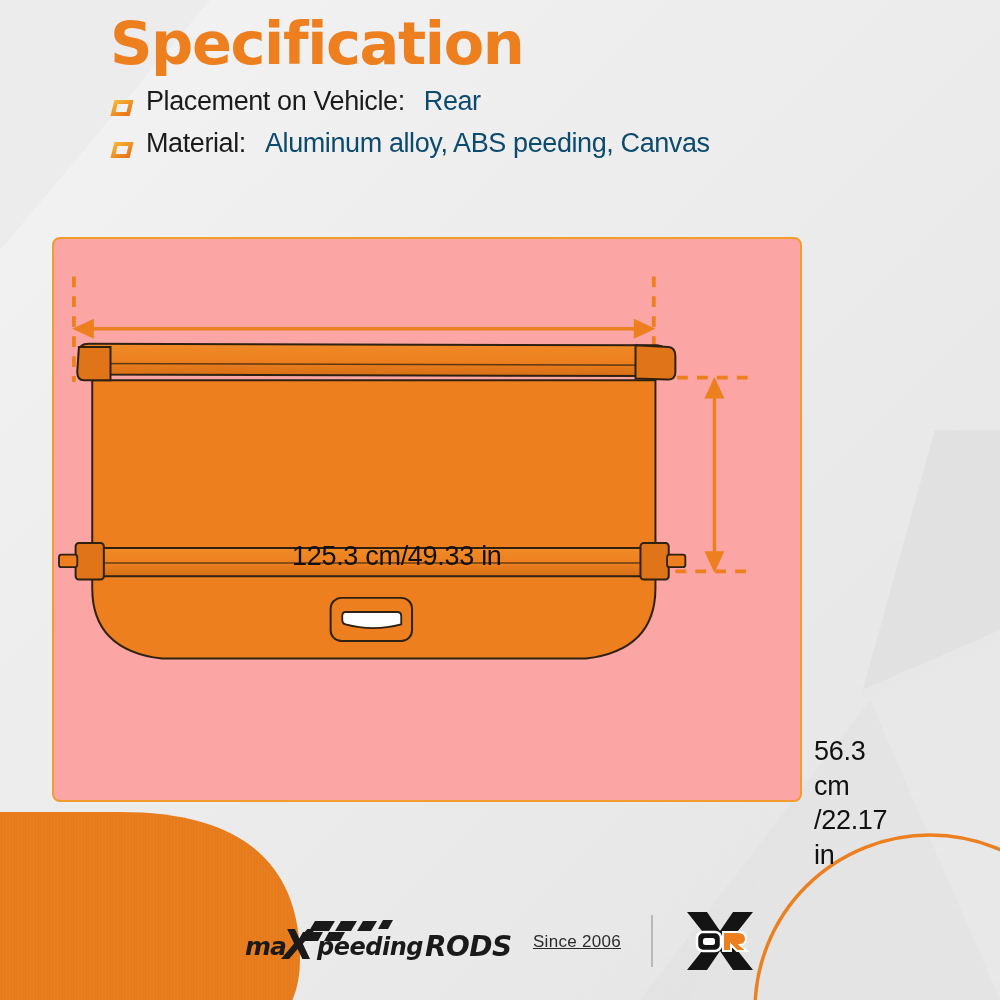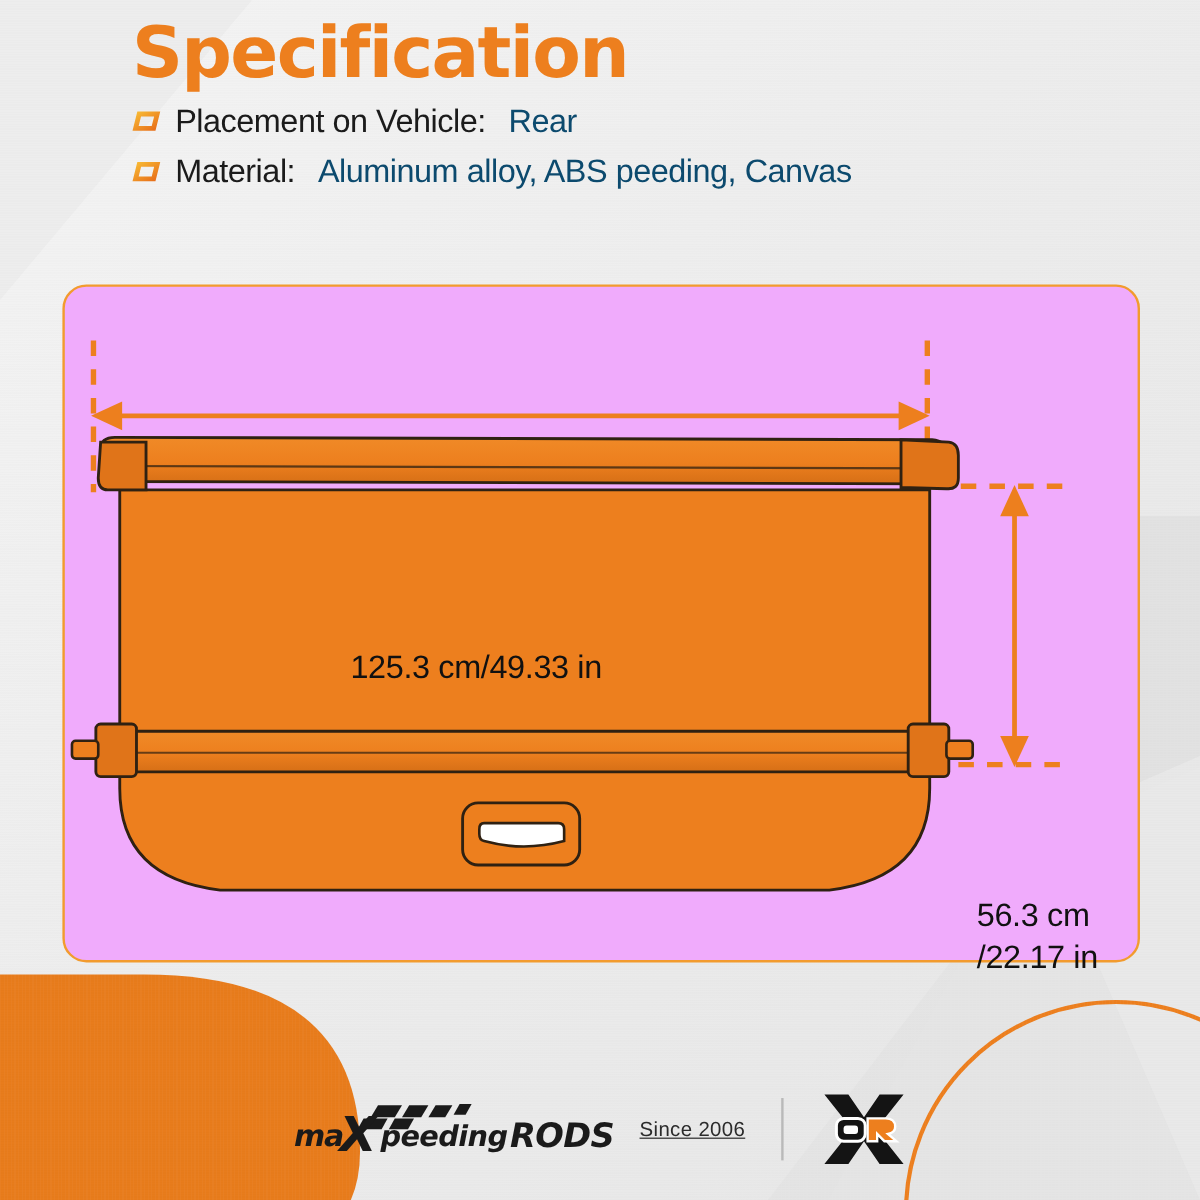--- a/index.html
+++ b/index.html
@@ -22,51 +22,51 @@
   }
 
   
   #header { position:absolute; left:62px; top:13px; z-index:5;margin-left:48px; }
   #page-title {
     font-family:"DejaVu Sans", sans-serif;
     font-size:59px; font-weight:bold; color:#ED7F1E;
     letter-spacing:-1.4px; line-height:1.05;
   }
   .spec-line {
-    display:flex; align-items:center; gap:12px;
+    display:flex; align-items:flex-end; gap:12px;
     margin-top:11px; white-space:nowrap;
   }
   .spec-line:first-of-type { margin-top:24px; }
   .bullet-mark { flex:0 0 auto; display:block; }
   .spec-label {
     font-size:27px; color:#1b1b1b; font-weight:500;
     letter-spacing:-.4px;
   }
   .spec-value {
     font-size:27px; color:#0c4a6e; font-weight:500;
     letter-spacing:-.4px; margin-left:7px;
   }
 
   
   #product-card {
     position:absolute; left:52px; top:237px;
-    width:898px; height:565px;
-    background:#f0abfc;
+    width:750px; height:565px;
+    background:#fca5a5;
     border:2px solid #F29B2E;
-    border-radius:20px;
+    border-radius:8px;
     z-index:4;
   }
   #product-figure { position:absolute; inset:0; }
   .dim-text {
     position:absolute;
     font-size:27px; color:#111; letter-spacing:-.3px;
     white-space:pre-line; line-height:1.28;
   }
   #dim-width-label  { left:238px; top:300px; }
-  #dim-height-label { left:760px; top:507px; }
+  #dim-height-label { left:760px; top:495px; }
 
   
   #footer { position:absolute; left:0; bottom:28px; width:1000px; z-index:6;
             display:flex; justify-content:center; align-items:center; gap:30px; }
   #brand-logo { display:flex; flex-direction:row; align-items:center; }
   #logo-tagline {
     font-size:17px; color:#2b2b2b; letter-spacing:.3px; margin-top:2px;text-decoration:underline;
   }
   #logo-divider { width:2px; height:52px; background:#b9b9b9; }
 </style>

